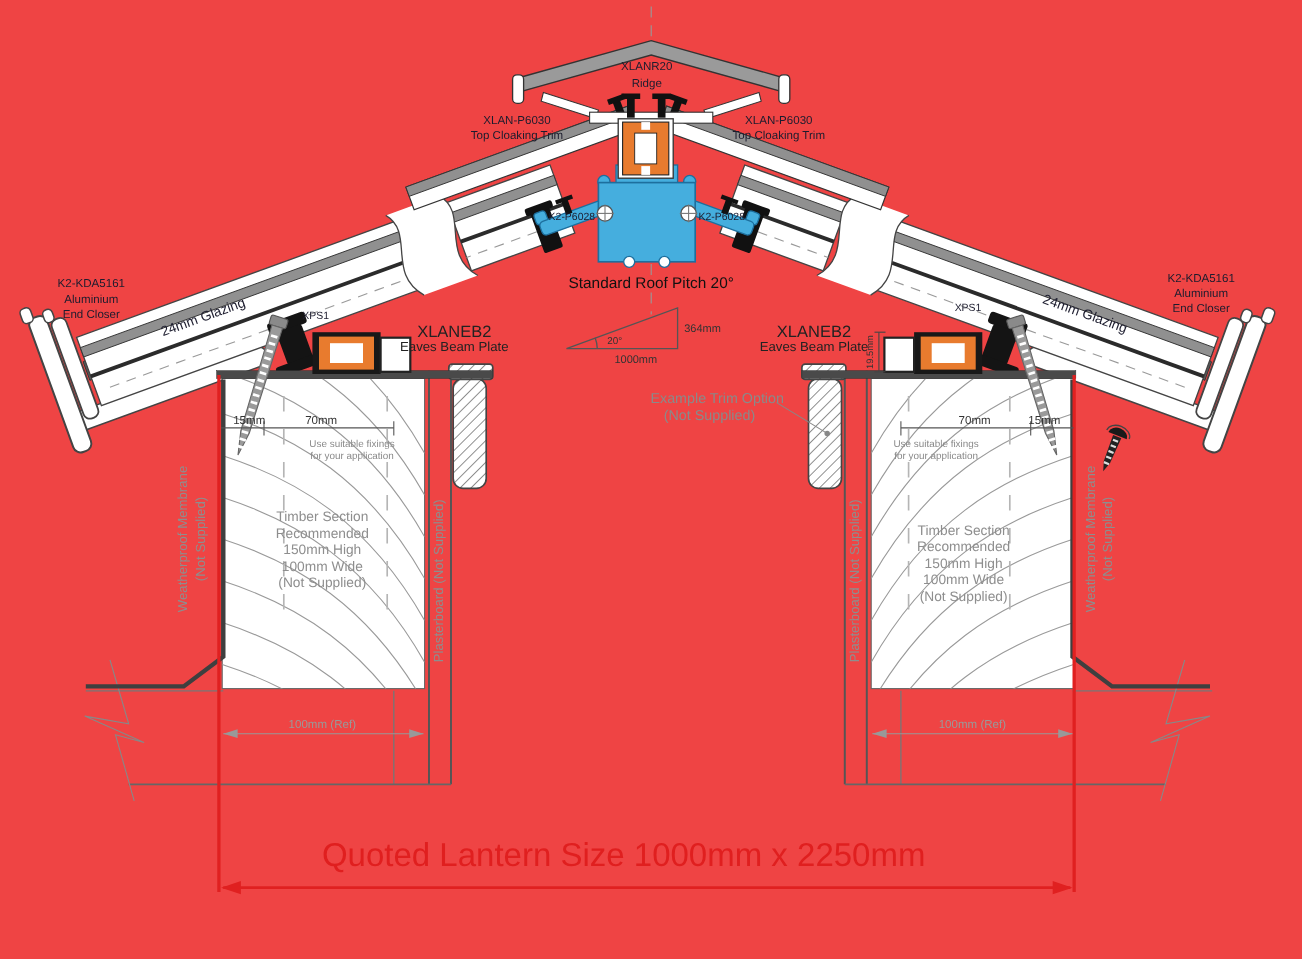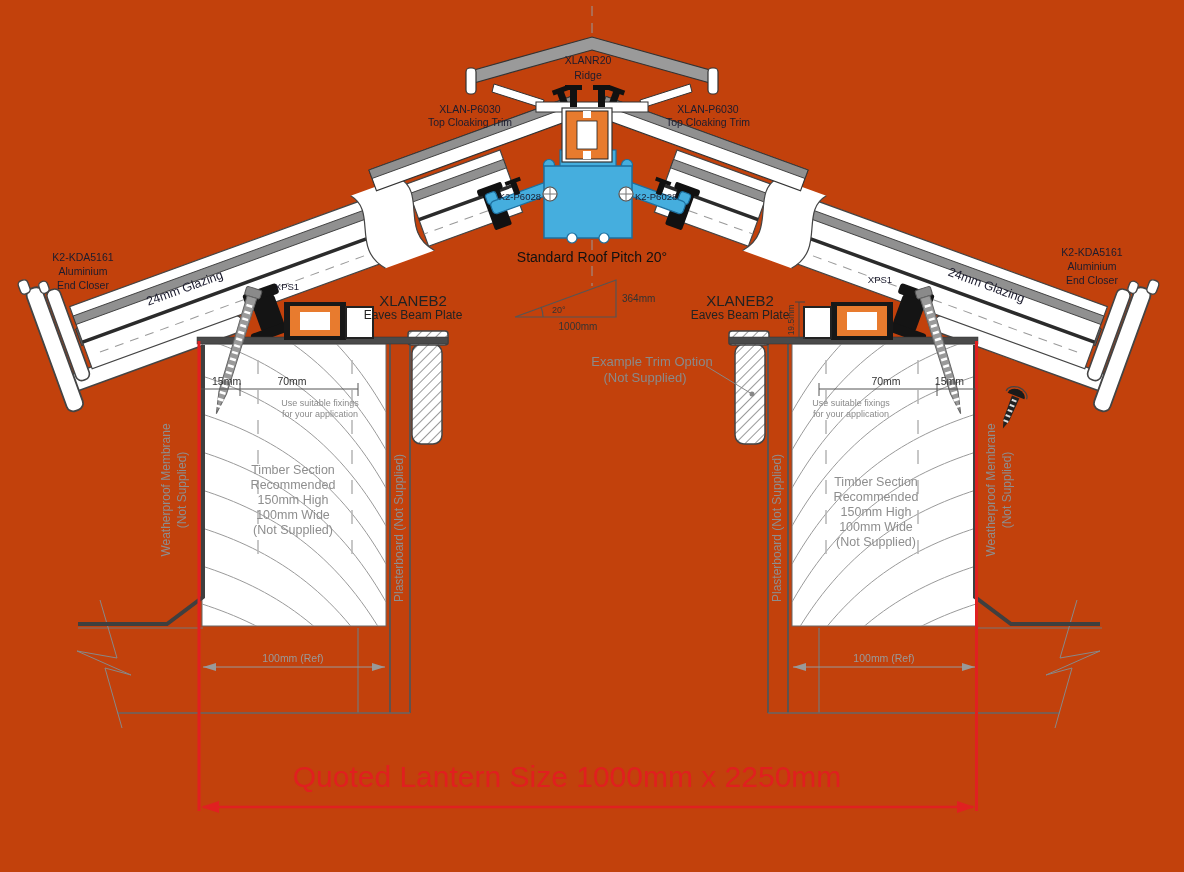--- a/index.html
+++ b/index.html
@@ -1,16 +1,16 @@
 <!DOCTYPE html>
 <html><head>
 <meta charset="utf-8">
 <style>
   html,body{margin:0;padding:0;background:#ffffff;}
-  .stage{width:1184px;height:872px;position:relative;background:#c2410c;overflow:hidden;}
+  .stage{width:1184px;height:872px;position:relative;background:#ef4444;overflow:hidden;}
   svg{display:block;}
   text{font-family:"Liberation Sans", sans-serif;}
   .part-label{fill:#1c1c2e;font-size:10.5px;}
   .part-label-sm{fill:#1c1c2e;font-size:9.5px;}
   .gray-label{fill:#8e8e8e;font-size:12.5px;}
   .gray-label-sm{fill:#8a8a8a;font-size:9px;}
   .dim-label{fill:#333333;font-size:10.5px;}
   .mid{text-anchor:middle;}
 </style>
 </head>

